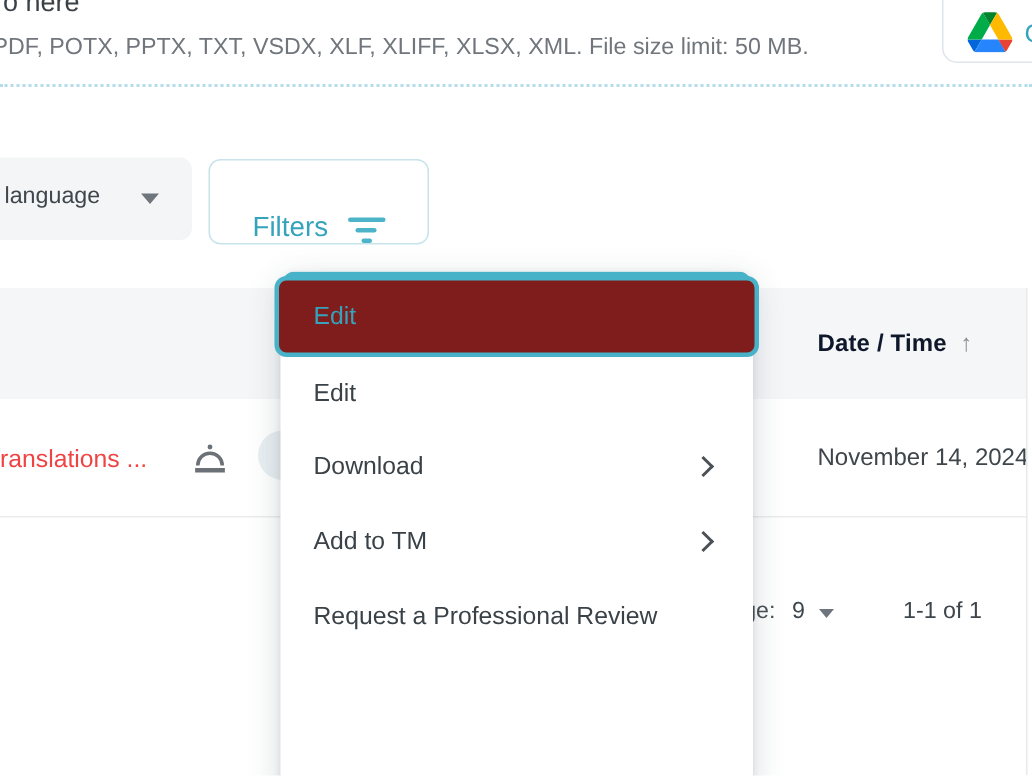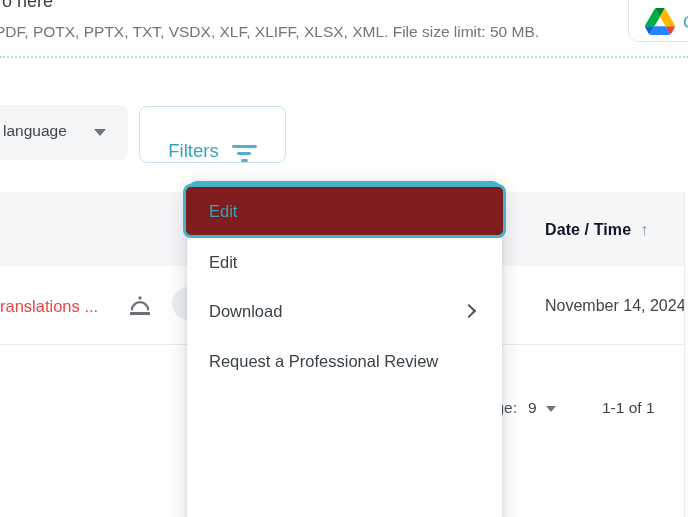--- a/index.html
+++ b/index.html
@@ -128,16 +128,20 @@
   <div class="menu-item mi-edit">
     <span>Edit</span>
   </div>
   <div class="menu-item mi-share">
     <span>Edit</span>
   </div>
   <div class="menu-item mi-download">
     <span>Download</span>
     <span class="submenu-chevron"></span>
   </div>
+  <div class="menu-item mi-addtm">
+    <span>Add to TM</span>
+    <span class="submenu-chevron"></span>
+  </div>
   <div class="menu-item mi-review">
     <span>Request a Professional Review</span>
   </div>
 </div>
 
 </body></html>

